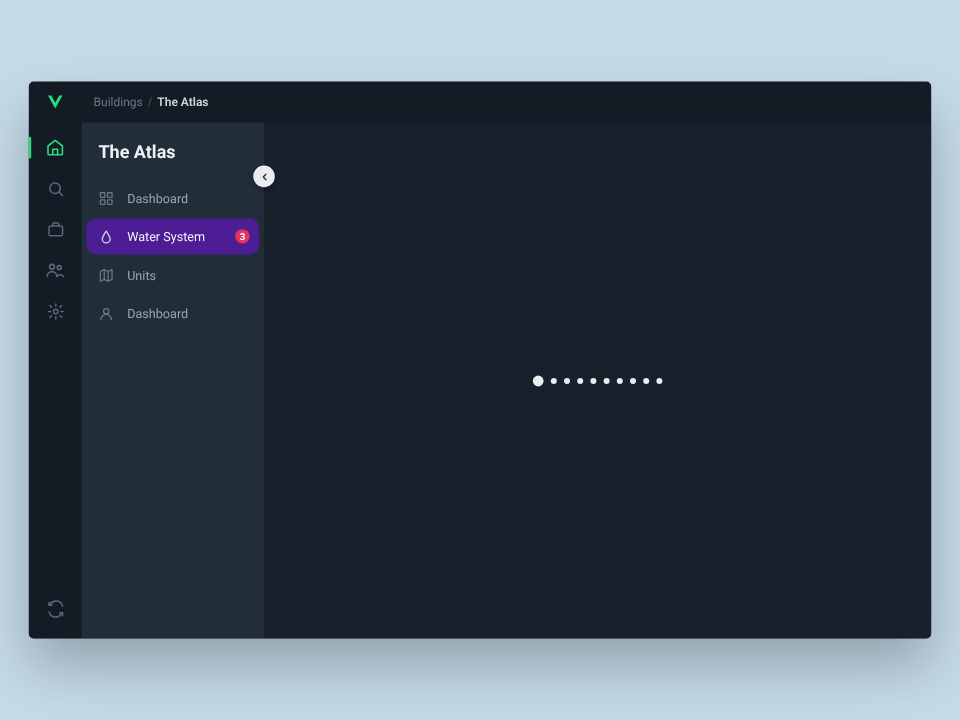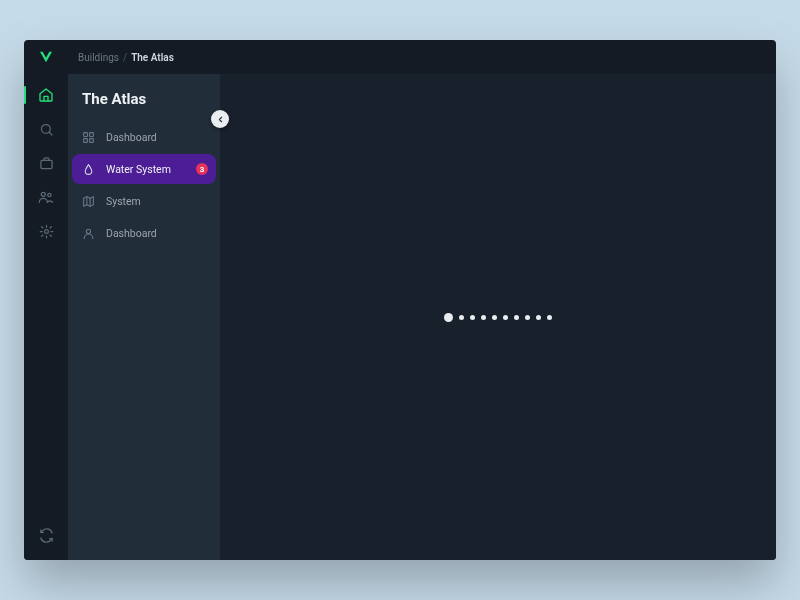--- a/index.html
+++ b/index.html
@@ -4,21 +4,21 @@
   <style>
     * { box-sizing: border-box; margin: 0; padding: 0; }
     body {
       width: 800px; height: 600px;
       background: #c6dbe9;
       font-family: -apple-system, BlinkMacSystemFont, "Segoe UI", Roboto, sans-serif;
       display: flex; align-items: center; justify-content: center;
       overflow: hidden;
     }
     .app {
-      width: 752px; height: 520px;
+      width: 752px; height: 464px;
       background: #141b24;
       border-radius: 4px;
       box-shadow: 0 24px 48px rgba(0,0,0,0.25);
       display: flex; flex-direction: column;
       position: relative;
       overflow: hidden;
     }
     .topbar {
       height: 34px;
       display: flex; align-items: center;
@@ -234,21 +234,21 @@
           <span class="badge">3</span>
         </li>
         <li class="nav-item">
           <span class="icon">
             <svg width="13" height="13" viewBox="0 0 24 24" fill="none" stroke="currentColor" stroke-width="2" stroke-linecap="round" stroke-linejoin="round">
                 <polygon points="3 6 9 3 15 6 21 3 21 18 15 21 9 18 3 21"></polygon>
                 <line x1="9" y1="3" x2="9" y2="18"></line>
                 <line x1="15" y1="6" x2="15" y2="21"></line>
               </svg>
           </span>
-          <span>System</span>
+          <span>Units</span>
         </li>
         <li class="nav-item">
           <span class="icon">
             <svg width="13" height="13" viewBox="0 0 24 24" fill="none" stroke="currentColor" stroke-width="2" stroke-linecap="round" stroke-linejoin="round">
                 <circle cx="12" cy="8" r="4"></circle>
                 <path d="M4 21 a8 8 0 0 1 16 0"></path>
               </svg>
           </span>
           <span>Dashboard</span>
         </li>

